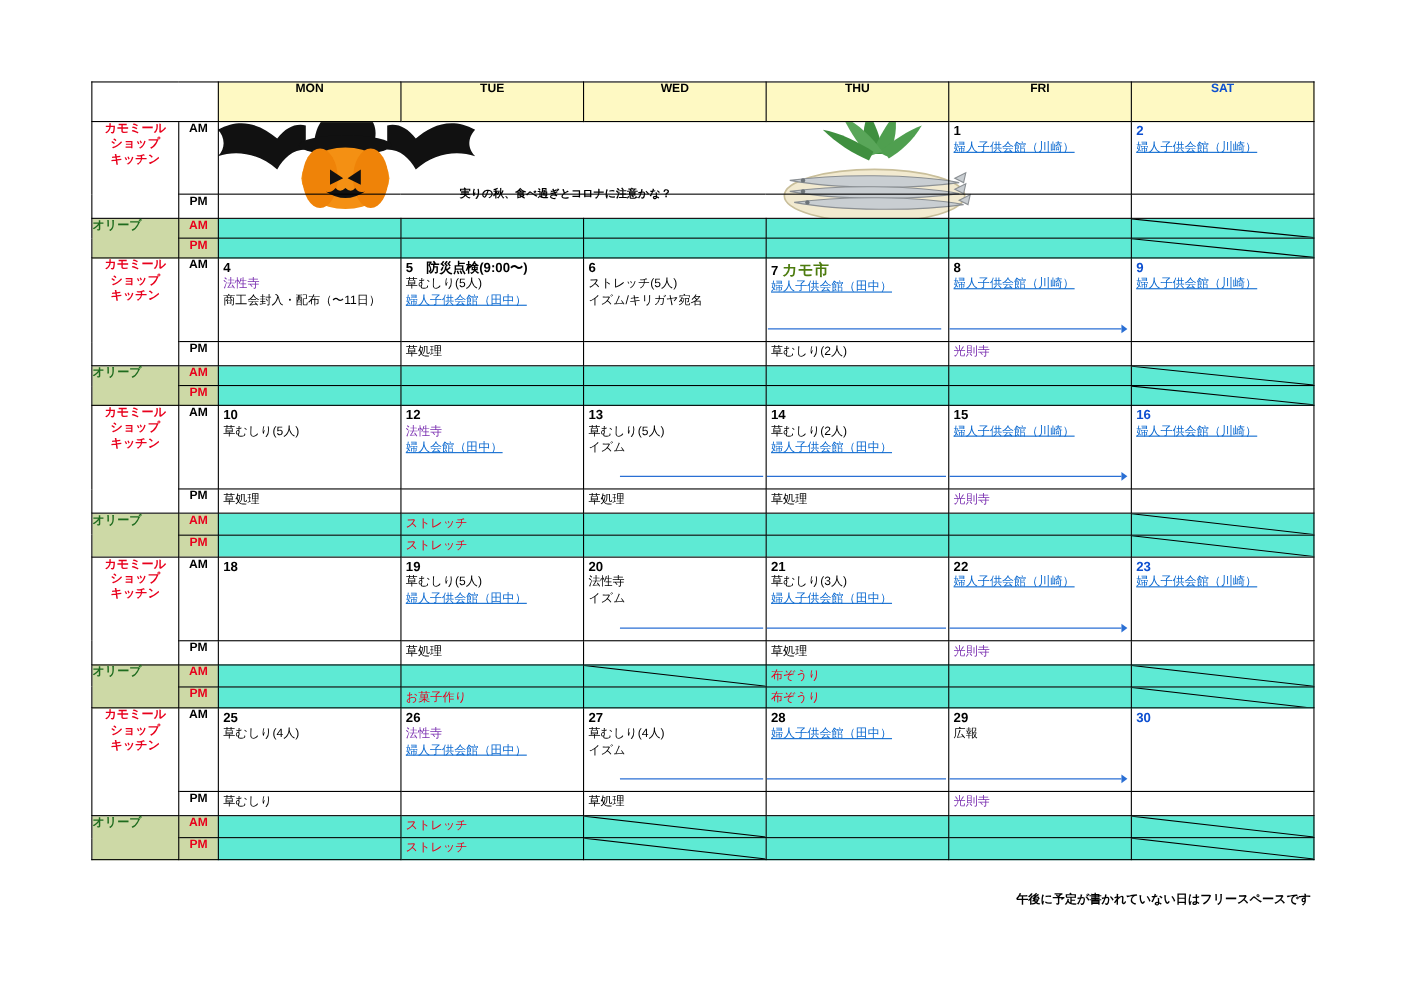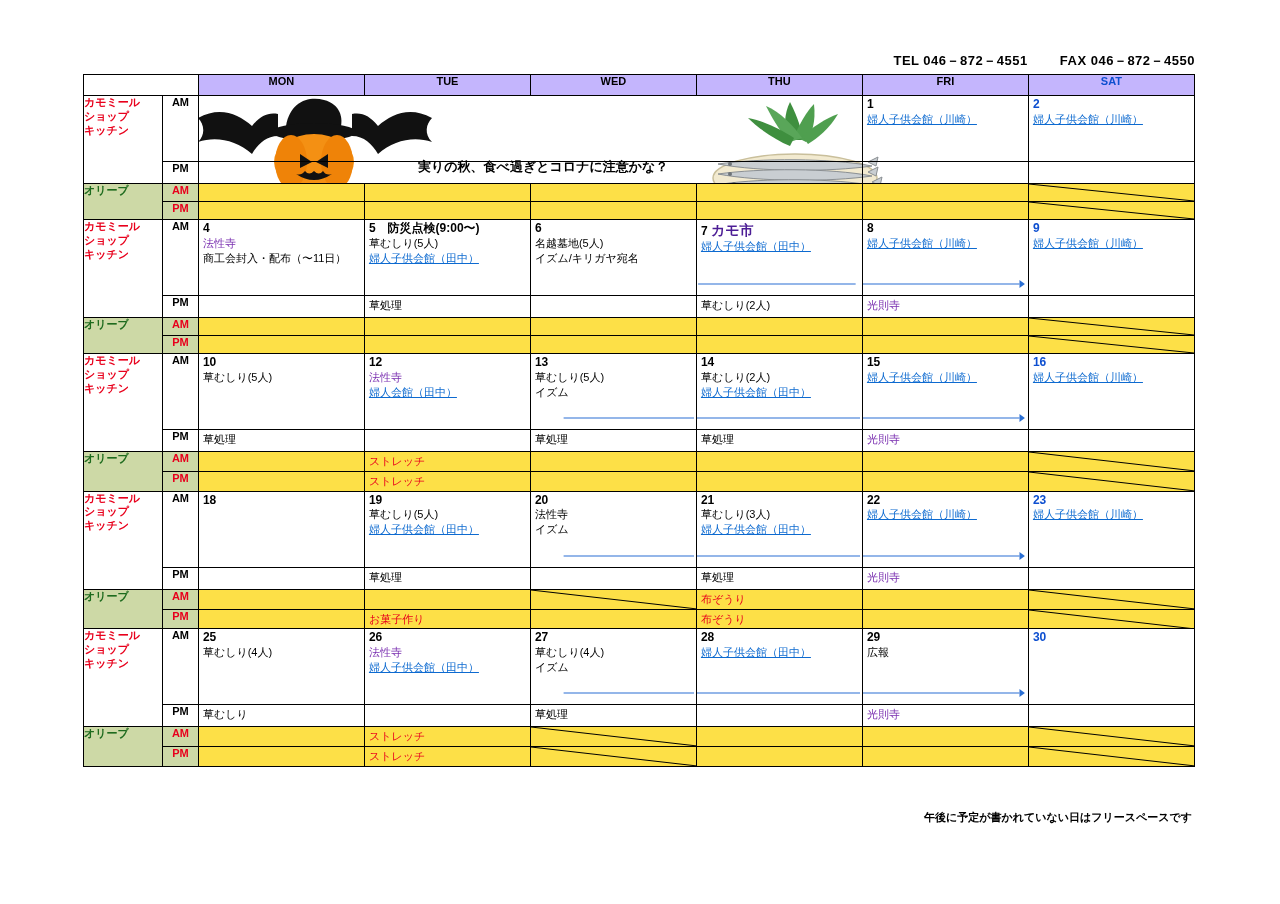--- a/index.html
+++ b/index.html
@@ -40,91 +40,87 @@
     vertical-align: top;
     font-size: 11px;
     color: #000;
   }
   col.c-label { width: 68px; }
   col.c-ampm  { width: 31px; }
   col.c-day   { width: 143px; }
 
   
   th.dow {
-    height: 21px; text-align: center; font-size: 12px; font-weight: bold;
-    vertical-align: middle; background: #c4b5fd;
+    height: 36px; text-align: center; font-size: 12px; font-weight: bold;
+    vertical-align: middle; background: #fef9c3;
   }
   th.dow.sat { color: #0d4fd0; }
   th.dow.mid { color: #000; }
   th.corner { background: #fff; }
 
   
   td.rowlabel {
     text-align: left; vertical-align: middle;
     font-size: 10.5px; font-weight: bold; line-height: 1.25;
     padding: 2px 3px;
   }
-  td.rowlabel.kamo { color: #e8001c; }
+  td.rowlabel.kamo { color: #e8001c; text-align: center; }
   td.rowlabel.olive { color: #1e6b1e; background: #cdd9a6; margin-top: 36px; }
   td.ampm {
     text-align: center; vertical-align: middle;
     font-size: 10.5px; font-weight: bold; color: #e8001c;
   }
   td.ampm.olive { background: #cdd9a6; color: #e8001c; }
 
-  td.olive-cell { background: #fde047; }
+  td.olive-cell { background: #5eead4; }
 
   
   .cell { position: relative; height: 100%; padding: 2px 4px 2px 4px; }
   .daynum { font-size: 12px; font-weight: bold; color: #000; line-height: 1.15; }
   .daynum.sat { color: #0d4fd0; }
   .evt { font-size: 11px; line-height: 1.35; white-space: nowrap; }
   .evt.black { color: #000; }
   .evt.blue  { color: #0d6ad0; text-decoration: underline; }
   .evt.purple{ color: #7a2fb0; }
   .evt.red   { color: #e8001c; }
-  .bigred { color: #4c1d95; font-size: 14px; font-weight: bold; }
+  .bigred { color: #4d7c0f; font-size: 14px; font-weight: bold; }
 
   
   tr.am-tall td { height: 76px; }
   tr.pm-row td { height: 22px; }
   tr.olive-row td { height: 18px; }
   tr.top-am td { height: 66px; }
 
   
   .slash { position: absolute; inset: 0; pointer-events: none; }
   .slash svg { width: 100%; height: 100%; display: block; }
 
   
   .arrow { position: absolute; left: 0; right: 2px; bottom: 6px; height: 10px; }
   .arrow svg { width: 100%; height: 100%; display: block; }
 
   
   .illus-note {
-    position: absolute; left: 418px; top: 158px;
-    font-size: 13px; font-weight: bold; color: #000; white-space: nowrap;
+    position: absolute; left: 418px; top: 169px;
+    font-size: 10px; font-weight: bold; color: #000; white-space: nowrap;
   }
   .bat-pumpkin { position: absolute; left: 190px; top: 96px; width: 250px; height: 95px; }
   .fish { position: absolute; left: 690px; top: 92px; width: 210px; height: 120px; }
 
   .footnote {
     position: absolute; right: 88px; top: 810px;
     font-size: 11px; font-weight: bold; color: #000; white-space: nowrap;
   }
 </style>
 </head>
 <body>
 
 <div class="page">
 
 
-  <div class="contact-row">
-    <span>TEL  046－872－4551</span>
-    <span>FAX  046－872－4550</span>
-  </div>
 
   <div class="bat-pumpkin">
     <svg viewBox="0 0 250 95" xmlns="http://www.w3.org/2000/svg">
 
       <path d="M8 22 C30 10, 48 18, 62 30 C70 20, 78 16, 88 18 L88 40 C76 40, 68 48, 62 58 C46 44, 26 40, 8 46 C16 38, 14 28, 8 22 Z" fill="#111"></path>
       <path d="M242 22 C220 10, 202 18, 188 30 C180 20, 172 16, 162 18 L162 40 C174 40, 182 48, 188 58 C204 44, 224 40, 242 46 C234 38, 236 28, 242 22 Z" fill="#111"></path>
 
       <path d="M96 30 C100 6, 118 0, 134 4 C150 8, 154 22, 150 34 Z" fill="#111"></path>
       <ellipse cx="124" cy="36" rx="42" ry="9" fill="#111"></ellipse>
 
@@ -277,21 +273,21 @@
         <td>
           <div class="cell">
             <div class="daynum">5　防災点検(9:00〜)</div>
             <div class="evt black">草むしり(5人)</div>
             <div class="evt blue">婦人子供会館（田中）</div>
           </div>
         </td>
         <td>
           <div class="cell">
             <div class="daynum">6</div>
-            <div class="evt black">名越墓地(5人)</div>
+            <div class="evt black">ストレッチ(5人)</div>
             <div class="evt black">イズム/キリガヤ宛名</div>
           </div>
         </td>
         <td>
           <div class="cell">
             <div class="daynum"><span>7</span> <span class="bigred">カモ市</span></div>
             <div class="evt blue">婦人子供会館（田中）</div>
             <div class="arrow">
               <svg viewBox="0 0 300 10" preserveAspectRatio="none">
                   <line x1="2" y1="5" x2="292" y2="5" stroke="#2a6fd4" stroke-width="1.2" vector-effect="non-scaling-stroke"></line>

